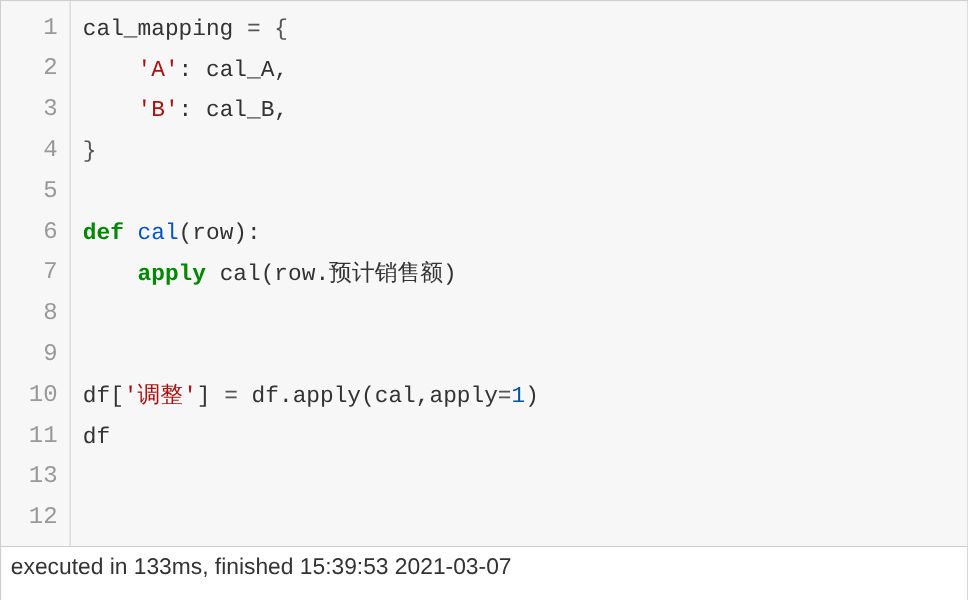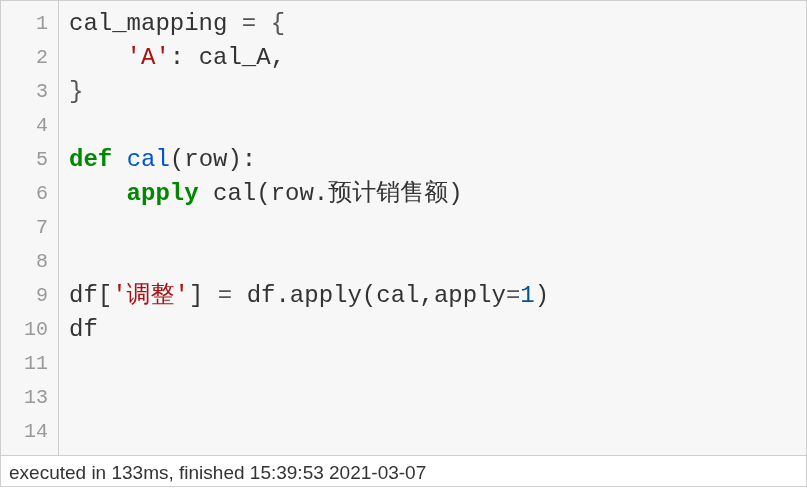--- a/index.html
+++ b/index.html
@@ -37,33 +37,33 @@
     .code-area {
       background: #f7f7f7;
       padding: 6px 8px 6px 10px;
       flex: 1;
       color: #333333;
     }
     .code-line {
       height: 34px;
       line-height: 34px;
       white-space: pre;
-      font-size: 24px;
+      font-size: 19px;
     }
     .tok-str { color: #aa1111; }
     .tok-keyword { color: #008800; font-weight: bold; }
     .tok-def { color: #0055cc; }
     .tok-num { color: #005599; }
     .tok-punc { color: #555555; }
     .tok-name { color: #333333; }
     .status-bar {
       font-family: Arial, "Helvetica Neue", sans-serif;
       font-size: 19px;
       color: #333333;
-      padding: 6px 10px 2px 8px;
+      padding: 6px 10px 16px 8px;
       border: 1px solid #cfcfcf;
       border-top: none;
       background: #ffffff;
     }
   </style>
 </head>
 <body>
 
 <div class="code-container">
   <div class="gutter">
@@ -72,25 +72,26 @@
     <div class="gutter-line">3</div>
     <div class="gutter-line">4</div>
     <div class="gutter-line">5</div>
     <div class="gutter-line">6</div>
     <div class="gutter-line">7</div>
     <div class="gutter-line">8</div>
     <div class="gutter-line">9</div>
     <div class="gutter-line">10</div>
     <div class="gutter-line">11</div>
     <div class="gutter-line">13</div>
-    <div class="gutter-line">14</div>
+    <div class="gutter-line">12</div>
   </div>
   <div class="code-area">
     <div class="code-line"><span class="tok-name">cal_mapping </span><span class="tok-punc">=</span><span class="tok-punc"> {</span></div>
     <div class="code-line"><span>    </span><span class="tok-str">'A'</span><span class="tok-name">: cal_A,</span></div>
+    <div class="code-line"><span>    </span><span class="tok-str">'B'</span><span class="tok-name">: cal_B,</span></div>
     <div class="code-line"><span class="tok-punc">}</span></div>
     <div class="code-line"><span></span></div>
     <div class="code-line"><span class="tok-keyword">def</span><span> </span><span class="tok-def">cal</span><span class="tok-name">(row):</span></div>
     <div class="code-line"><span>    </span><span class="tok-keyword">apply</span><span class="tok-name"> cal(row.预计销售额)</span></div>
     <div class="code-line"><span></span></div>
     <div class="code-line"><span></span></div>
     <div class="code-line"><span class="tok-name">df[</span><span class="tok-str">'调整'</span><span class="tok-name">] </span><span class="tok-punc">=</span><span class="tok-name"> df.apply(cal,apply</span><span class="tok-punc">=</span><span class="tok-num">1</span><span class="tok-name">)</span></div>
     <div class="code-line"><span class="tok-name">df</span></div>
   </div>
 </div>

